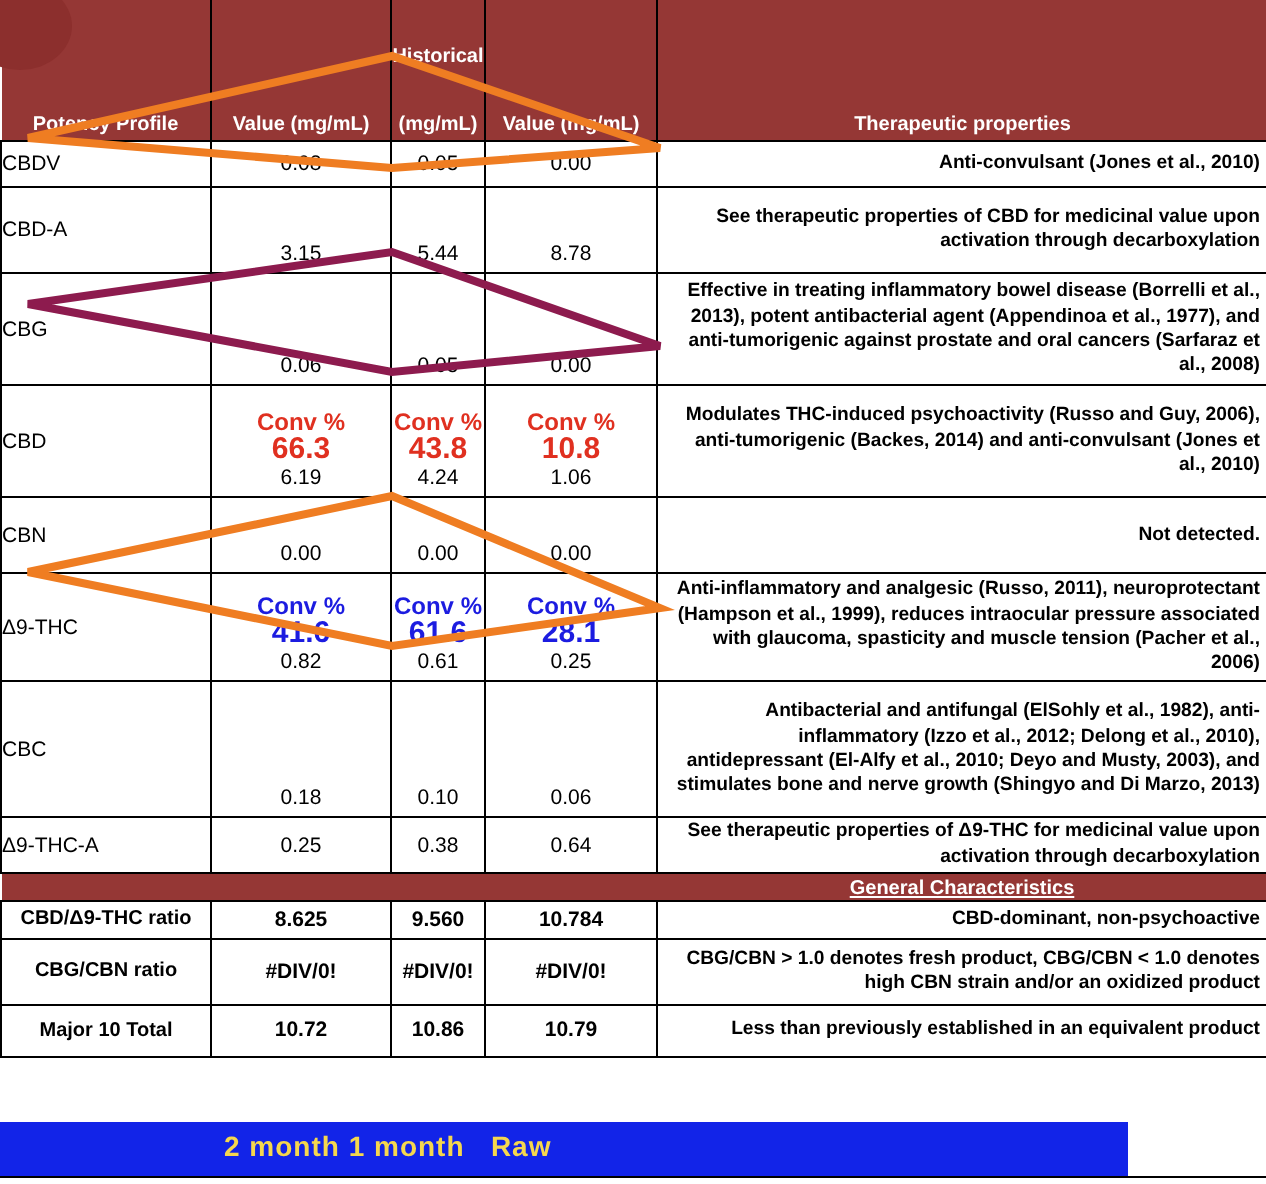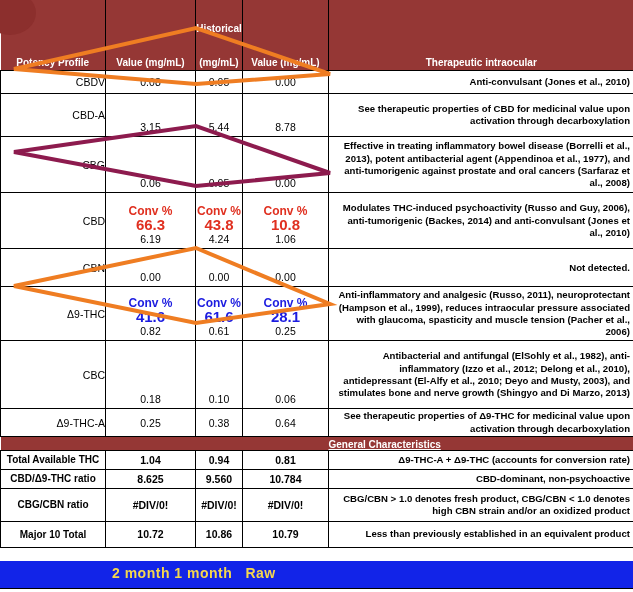--- a/index.html
+++ b/index.html
@@ -66,21 +66,21 @@
     left: -16px; top: -9px;
     width: 52px; height: 44px;
     background: #8c2f2d;
     border-radius: 26px / 22px;
     z-index: 1;
   }
   .hdrwrap { position: relative; }
 
   
   td.name {
-    text-align: right;
+    text-align: left;
     vertical-align: middle;
     font-size: 10.5px;
   }
   td.val {
     text-align: center;
     vertical-align: bottom;
     padding-bottom: 3px;
     font-size: 10.5px;
   }
   td.val.mid { vertical-align: middle; padding-bottom: 0; }
@@ -109,21 +109,21 @@
     background: #953735;
     border: none;
     height: 14px;
     padding: 0;
   }
   tr.gc-band td.gtitle {
     background: #953735;
     color: #ffffff;
     font-size: 10px;
     font-weight: bold;
-    text-align: left;
+    text-align: center;
     vertical-align: bottom;
   }
   tr.gc-band td.gtitle .u { text-decoration: underline; }
 
   tr.gc td { height: 19px; }
   tr.gc td.name {
     font-weight: bold;
     font-size: 10px;
     text-align: center;
     vertical-align: middle;
@@ -133,21 +133,21 @@
     padding-bottom: 0;
     font-weight: bold;
     font-size: 10.5px;
   }
   tr.gc td.ther { font-size: 9.6px; }
 
   
   .footer {
     position: absolute;
     left: 0; top: 561px;
-    width: 633px; height: 27px;
+    width: 564px; height: 27px;
     background: #1224e8;
     z-index: 6;
   }
   .footer .ftxt {
     position: absolute;
     left: 112px; top: 4px;
     color: #f5d74e;
     font-size: 14px;
     font-weight: bold;
     letter-spacing: 0.5px;
@@ -190,21 +190,21 @@
     </colgroup>
     <thead>
       <tr class="hdr">
         <th><span class="u">Potency Profile</span></th>
         <th><span class="u">Value (mg/mL)</span></th>
         <th class="hist">
             <span class="u">Historical</span>
             <span class="u">(mg/mL)</span>
           </th>
         <th><span class="u">Value (mg/mL)</span></th>
-        <th class="ther"><span class="u">Therapeutic intraocular</span></th>
+        <th class="ther"><span class="u">Therapeutic properties</span></th>
       </tr>
     </thead>
     <tbody>
 
       <tr style="height:23px">
         <td class="name">CBDV</td>
         <td class="val mid">0.08</td>
         <td class="val mid">0.05</td>
         <td class="val mid">0.00</td>
         <td class="ther">Anti-convulsant (Jones et al., 2010)</td>
@@ -305,27 +305,20 @@
       </tr>
 
       <tr class="gc-band">
         <td></td>
         <td></td>
         <td></td>
         <td></td>
         <td class="gtitle"><span class="u">General Characteristics</span></td>
       </tr>
 
-      <tr class="gc">
-        <td class="name">Total Available THC</td>
-        <td class="val">1.04</td>
-        <td class="val">0.94</td>
-        <td class="val">0.81</td>
-        <td class="ther">Δ9-THC-A + Δ9-THC (accounts for conversion rate)</td>
-      </tr>
       <tr class="gc">
         <td class="name">CBD/Δ9-THC ratio</td>
         <td class="val">8.625</td>
         <td class="val">9.560</td>
         <td class="val">10.784</td>
         <td class="ther">CBD-dominant, non-psychoactive</td>
       </tr>
       <tr class="gc" style="height:33px">
         <td class="name">CBG/CBN ratio</td>
         <td class="val">#DIV/0!</td>

